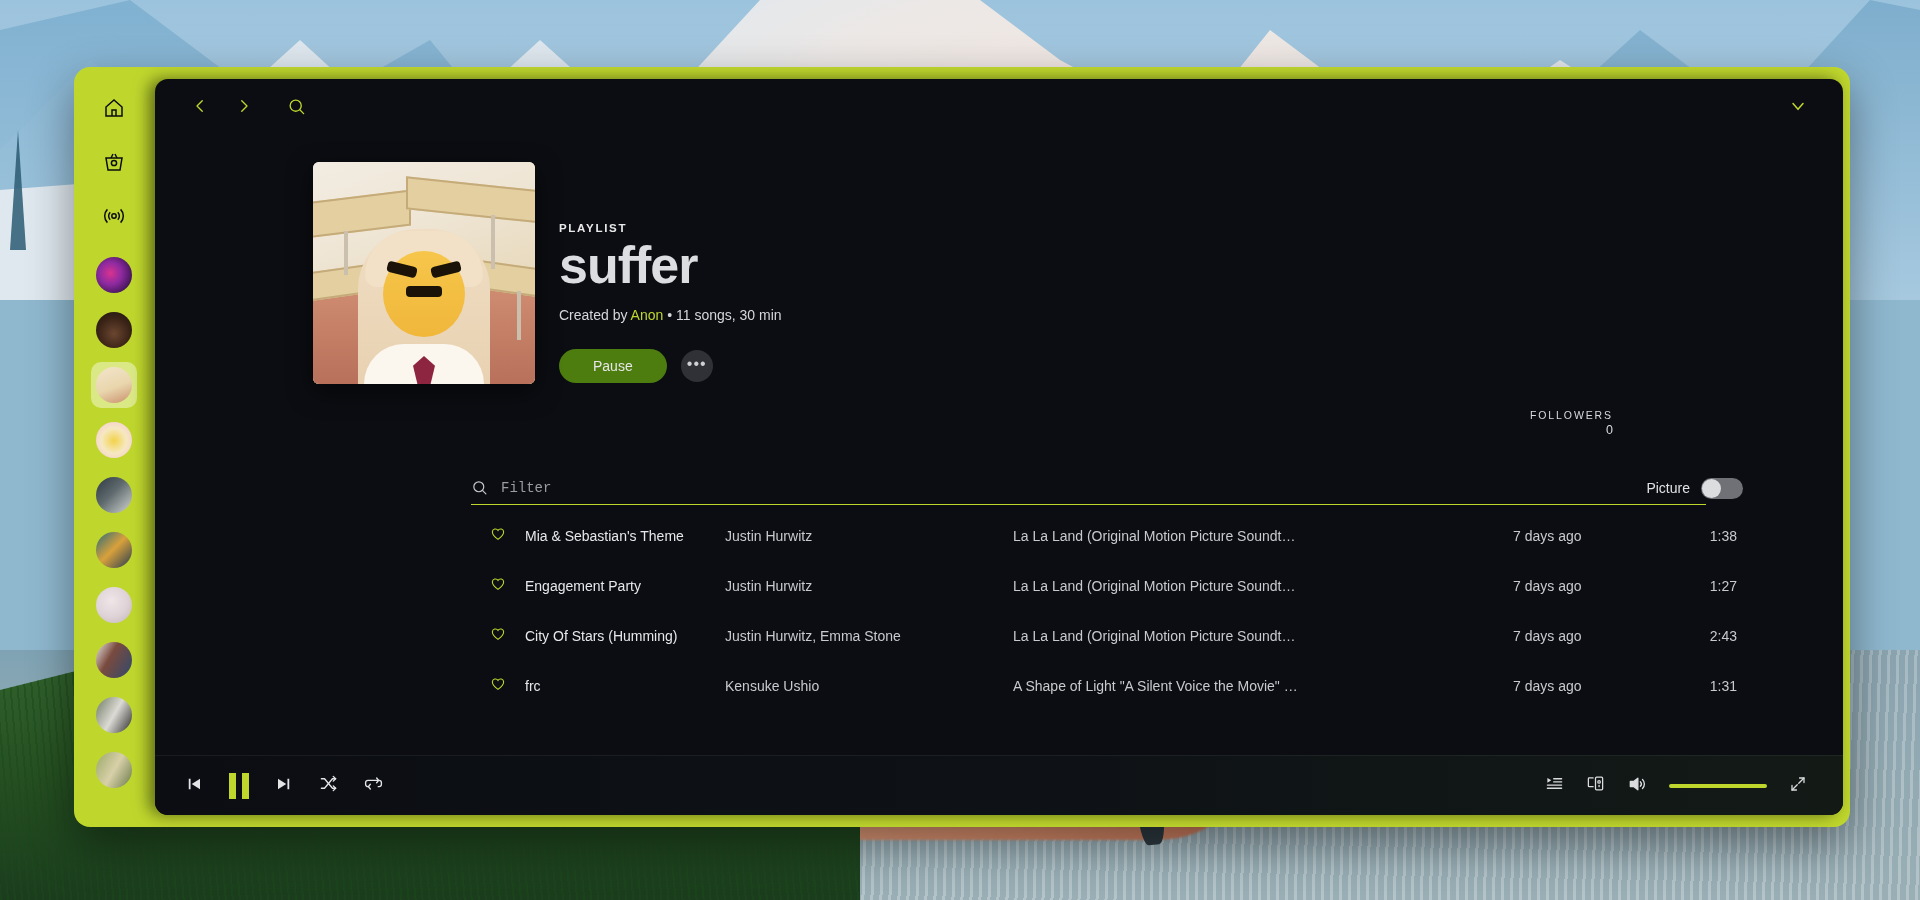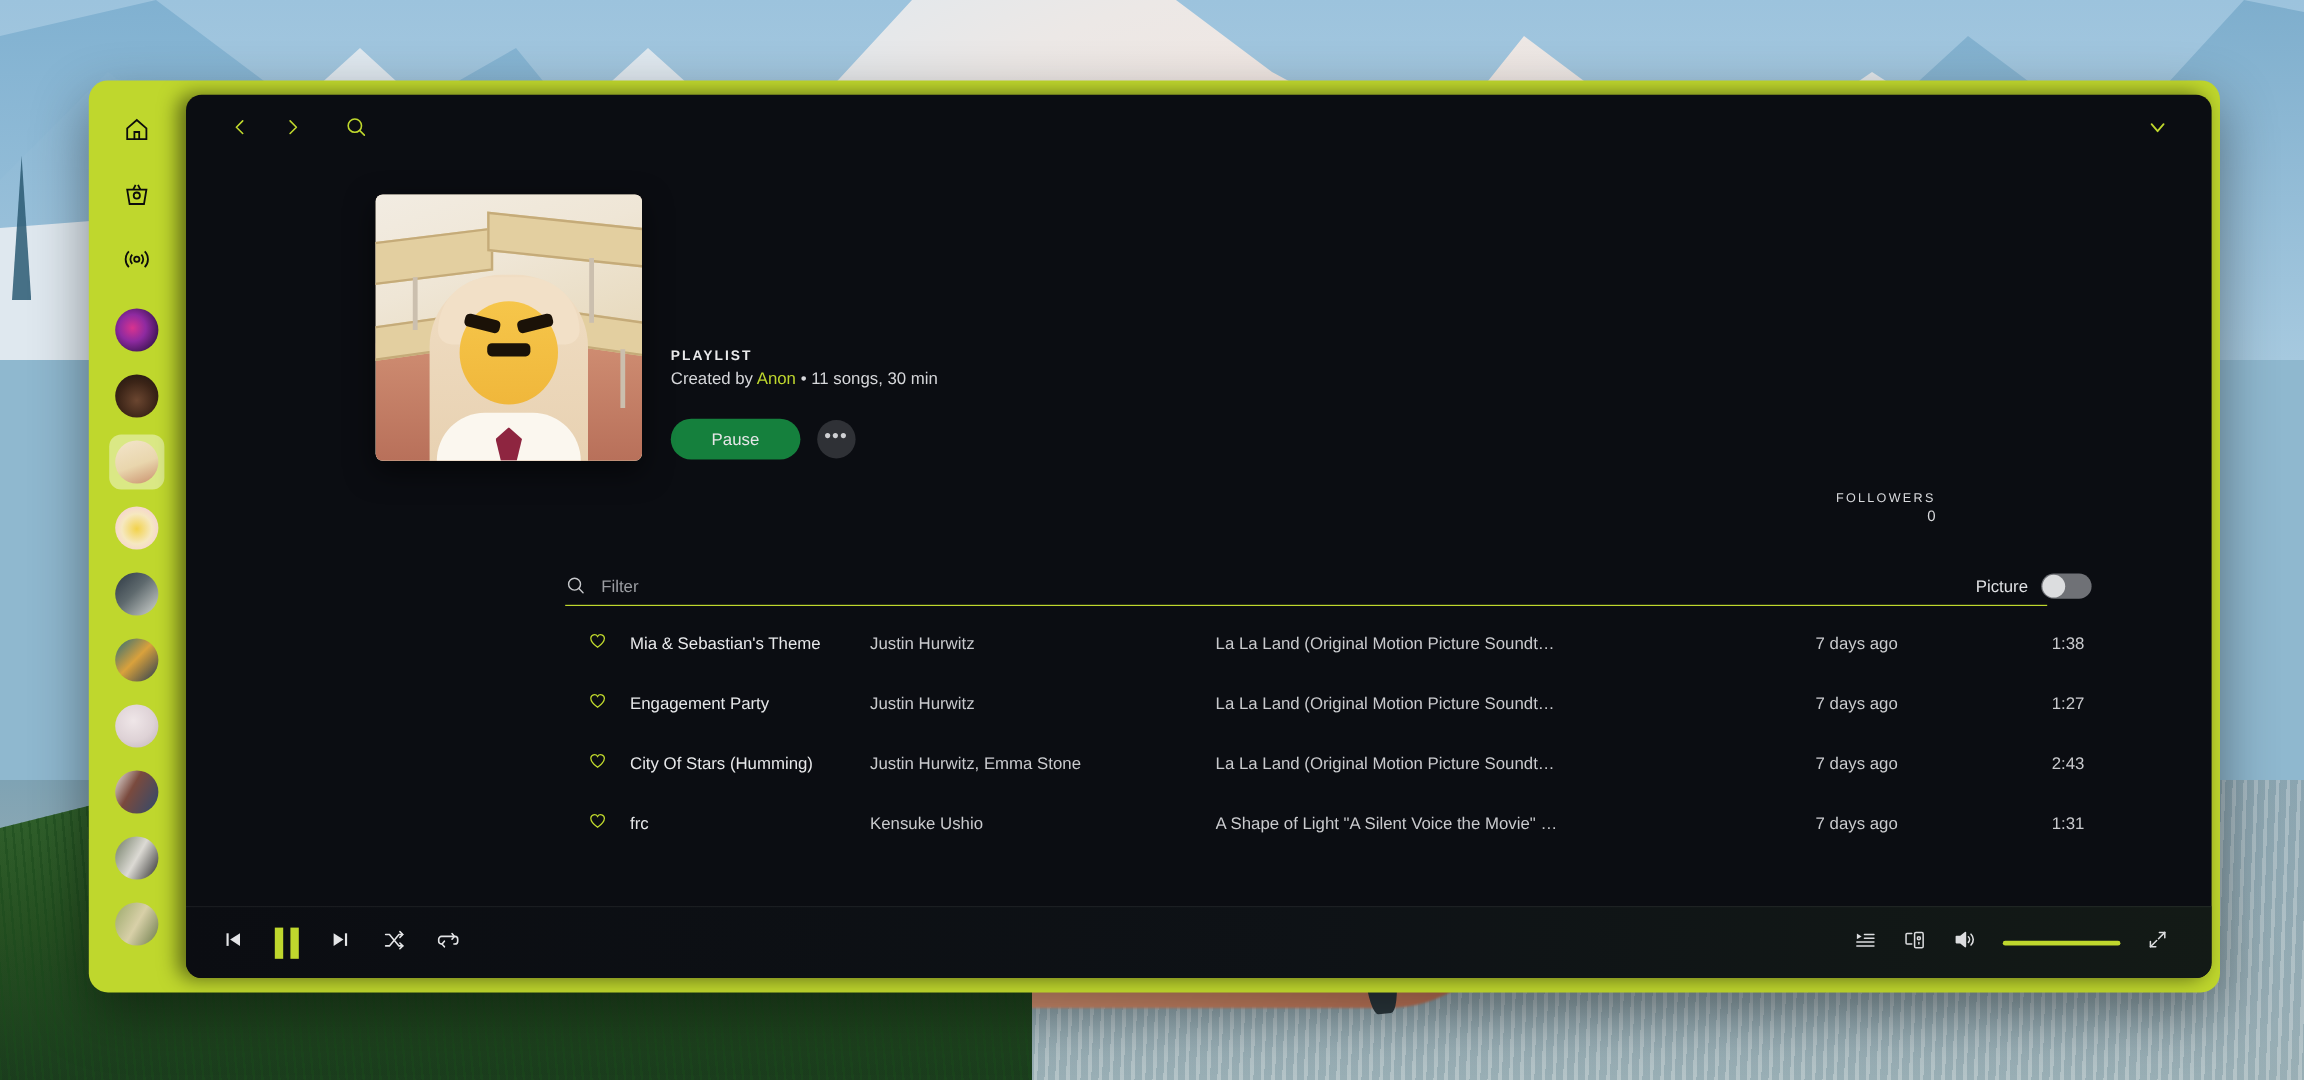--- a/index.html
+++ b/index.html
@@ -179,21 +179,21 @@
   }
   #playlist-title {
     font-size:52px; font-weight:bold; color:#dcdde0;
     letter-spacing:-1px; line-height:1.05; margin-bottom:14px;
   }
   #playlist-sub { font-size:14px; color:#d6d7da; }
   #playlist-sub .creator { color:#bfd72d; }
 
   #action-row { margin-top:26px; display:flex; align-items:center; gap:14px; }
   #pause-button {
-    background:#15803d; color:#e6e6e8; border:none;
+    background:#4d7c0f; color:#e6e6e8; border:none;
     padding:0 34px; height:34px; border-radius:18px;
     font-size:14px; font-family:inherit; cursor:pointer;
   }
   #more-button {
     width:32px; height:32px; border-radius:50%;
     background:#2f3136; color:#cfd0d3; border:none;
     display:flex; align-items:center; justify-content:center;
     font-size:16px; letter-spacing:1px; cursor:pointer; padding-bottom:5px;
   }
 
@@ -207,21 +207,21 @@
   #filter-row {
     position:absolute; left:316px; right:100px; top:392px; height:34px;
     display:flex; align-items:center;
   }
   #filter-field {
     flex:1; display:flex; align-items:center; gap:13px;
     border-bottom:1.6px solid #bfd72d; height:34px; max-width:1235px;
   }
   #filter-input {
     background:transparent; border:none; outline:none;
-    color:#4d7c0f; font-size:14px; font-family:Liberation Sans, sans-serif; width:100%;
+    color:#4d7c0f; font-size:14px; font-family:Liberation Mono, monospace; width:100%;
   }
   #filter-input::placeholder { color:#9b9da2; }
   #download-group {
     position:absolute; right:0; display:flex; align-items:center; gap:11px;
   }
   #download-label { font-size:14px; color:#e0e1e4; }
   #download-toggle {
     width:42px; height:21px; border-radius:11px; background:#6f7176;
     position:relative; cursor:pointer;
   }
@@ -436,20 +436,21 @@
         <div class="cl-collar"></div>
         <div class="cl-tie"></div>
         <div class="cl-face"></div>
         <div class="cl-brow l"></div>
         <div class="cl-brow r"></div>
         <div class="cl-mouth"></div>
       </div>
 
       <div id="header-meta">
         <div id="playlist-type">PLAYLIST</div>
+        <h1 id="playlist-title">suffer</h1>
         <div id="playlist-sub">
           <span>Created by </span><span class="creator">Anon</span><span> • 11 songs, 30 min</span>
         </div>
         <div id="action-row">
           <button id="pause-button">Pause</button>
           <button id="more-button">
             <span>•••</span>
           </button>
         </div>
       </div>

